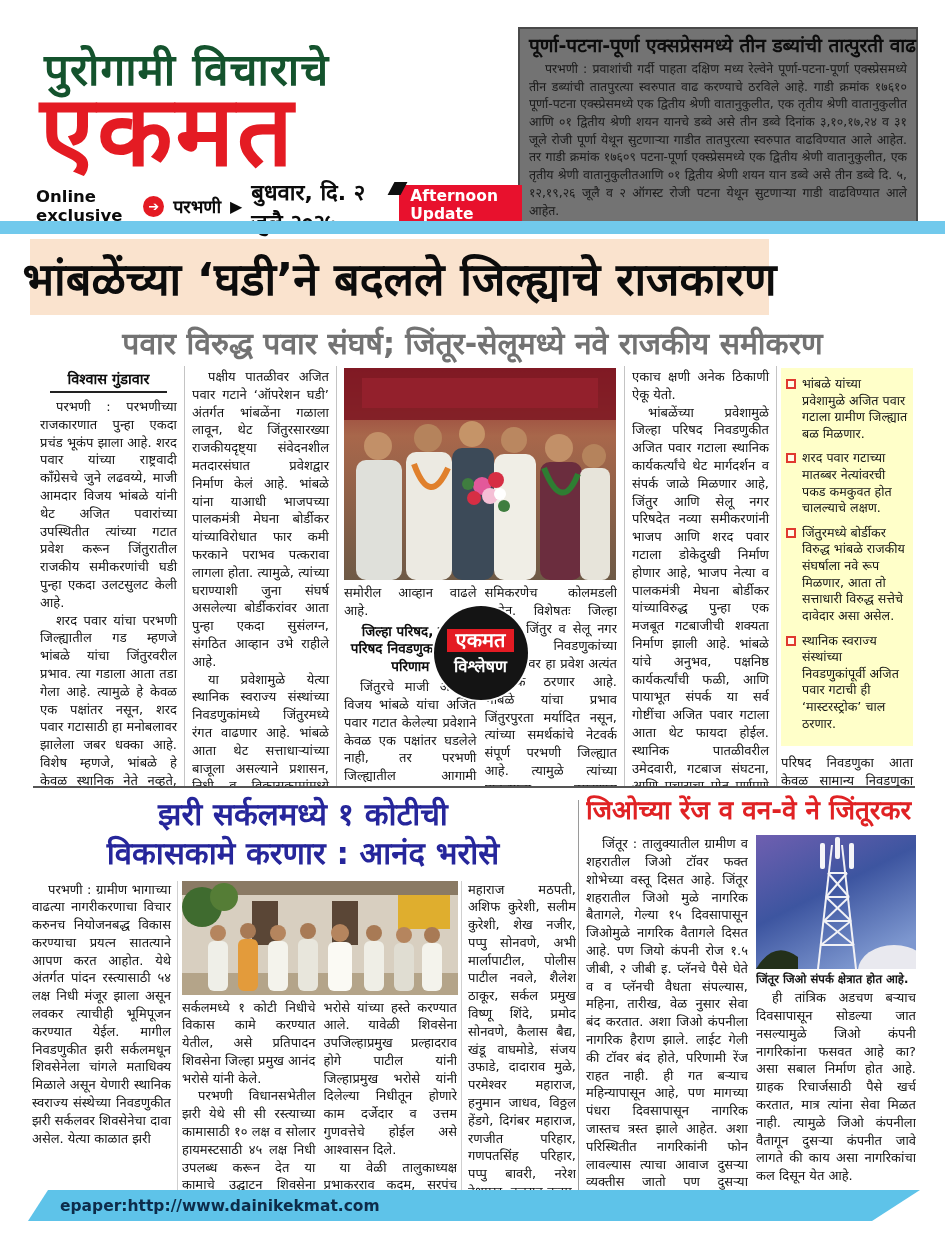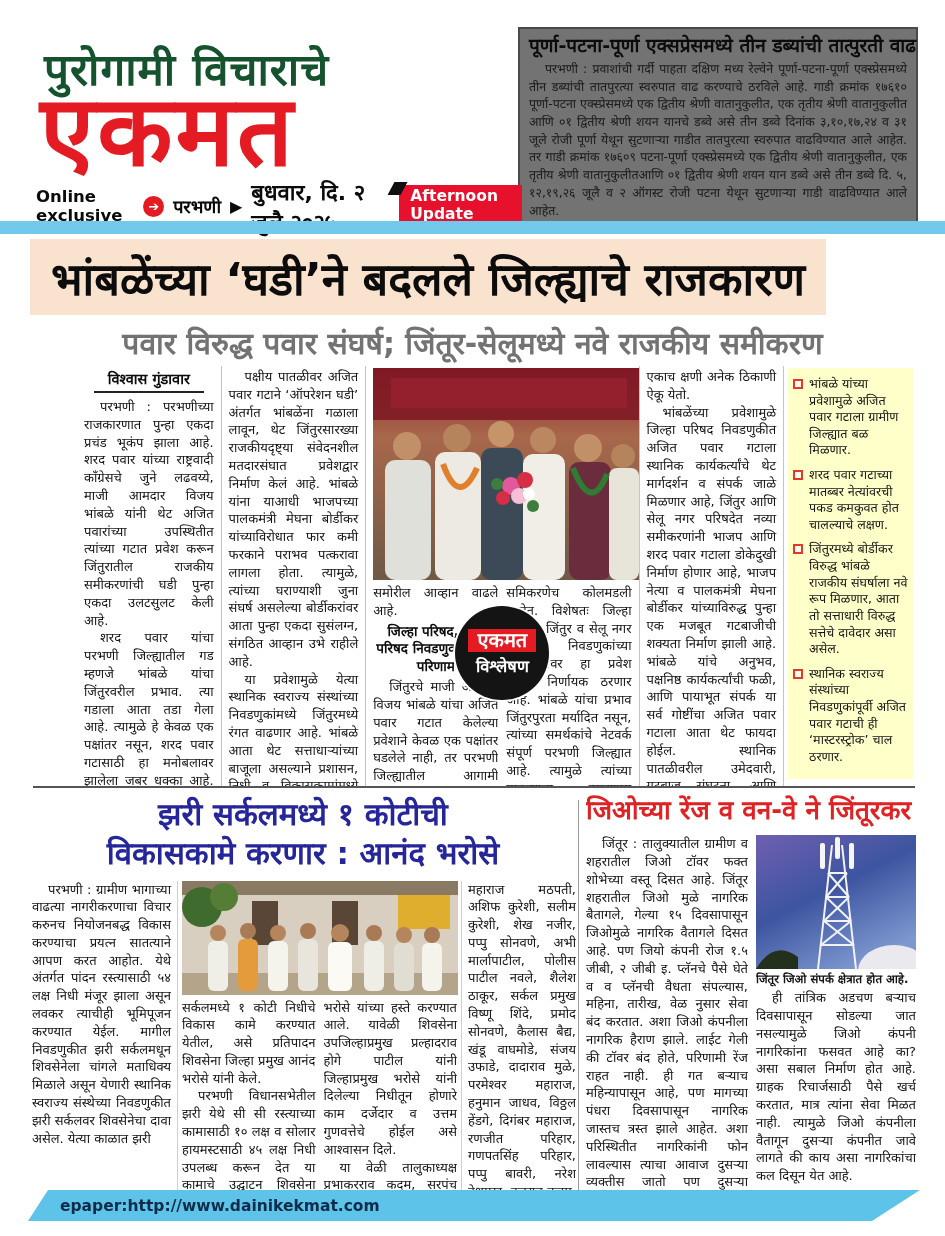--- a/index.html
+++ b/index.html
@@ -19,28 +19,28 @@
   .arrow-circle { width:21px; height:21px; border-radius:50%; background:#e41b23; color:#fff; display:flex; align-items:center; justify-content:center; font-size:13px; font-weight:bold; flex:0 0 auto; }
   .edition { font-weight:800; font-size:18px; color:#0b0b0b; }
   .pointer { font-size:16px; color:#0b0b0b; }
   .date { font-size:22px; font-weight:700; color:#0b0b0b; }
   .update-badge { background:#e8112d; color:#fff; font-size:15.5px; font-weight:800; padding:2px 11px 4px; position:relative; margin-left:6px; }
   .update-badge::before { content:""; position:absolute; left:-8px; top:-3px; width:13px; height:13px; background:#101010; transform:skewX(-28deg); }
 
   .blue-bar { position:absolute; left:0; top:221px; width:945px; height:13px; background:#71c9ec; }
 
   
-  .lead-band { position:absolute; left:30px; top:239px; width:796px; height:76px; background:#fae3ce; display:flex; align-items:center; justify-content:center; }
+  .lead-band { position:absolute; left:30px; top:239px; width:739px; height:76px; background:#fae3ce; display:flex; align-items:center; justify-content:center; }
   .lead-headline { font-size:45px; font-weight:800; color:#0c0c0c; white-space:nowrap; }
   .lead-subheadline { position:absolute; left:30px; top:322px; width:885px; text-align:center; font-size:30px; font-weight:800; color:#737373; white-space:nowrap; }
 
   .lead-body { position:absolute; left:33px; top:366px; width:882px; height:422px; display:flex; border-bottom:2px solid #555; overflow:hidden; }
   .lb-col { padding:2px 7px 0; border-right:1px solid #c4c4c4; overflow:hidden; }
   .lb-col:last-child { border-right:none; }
-  .w1 { width:152px;margin-left:44px; } .w2 { width:152px; } .wmid { width:288px; } .w5 { width:152px; } .w6 { width:138px; padding:0 2px 0 4px; }
+  .w1 { width:152px; } .w2 { width:152px; } .wmid { width:288px; } .w5 { width:152px; } .w6 { width:138px; padding:0 2px 0 4px; }
 
   .bt { font-size:13px; line-height:1.37; text-align:justify; color:#141414; }
   .ind { text-indent:16px; }
   .noind { text-indent:0; }
   .byline { text-align:center; font-weight:800; font-size:14.5px; color:#0c0c0c; border-bottom:2px solid #222; margin:0 10px 5px; padding-bottom:3px; }
 
   .main-photo { display:block; width:272px; height:212px; }
   .mid-below { position:relative; display:flex; margin-top:4px; gap:8px; }
   .mid-sub-col { width:50%; overflow:hidden; }
   .mid-subhead { font-size:13.5px; font-weight:800; text-align:center; line-height:1.3; margin:3px 0; color:#0c0c0c; }

